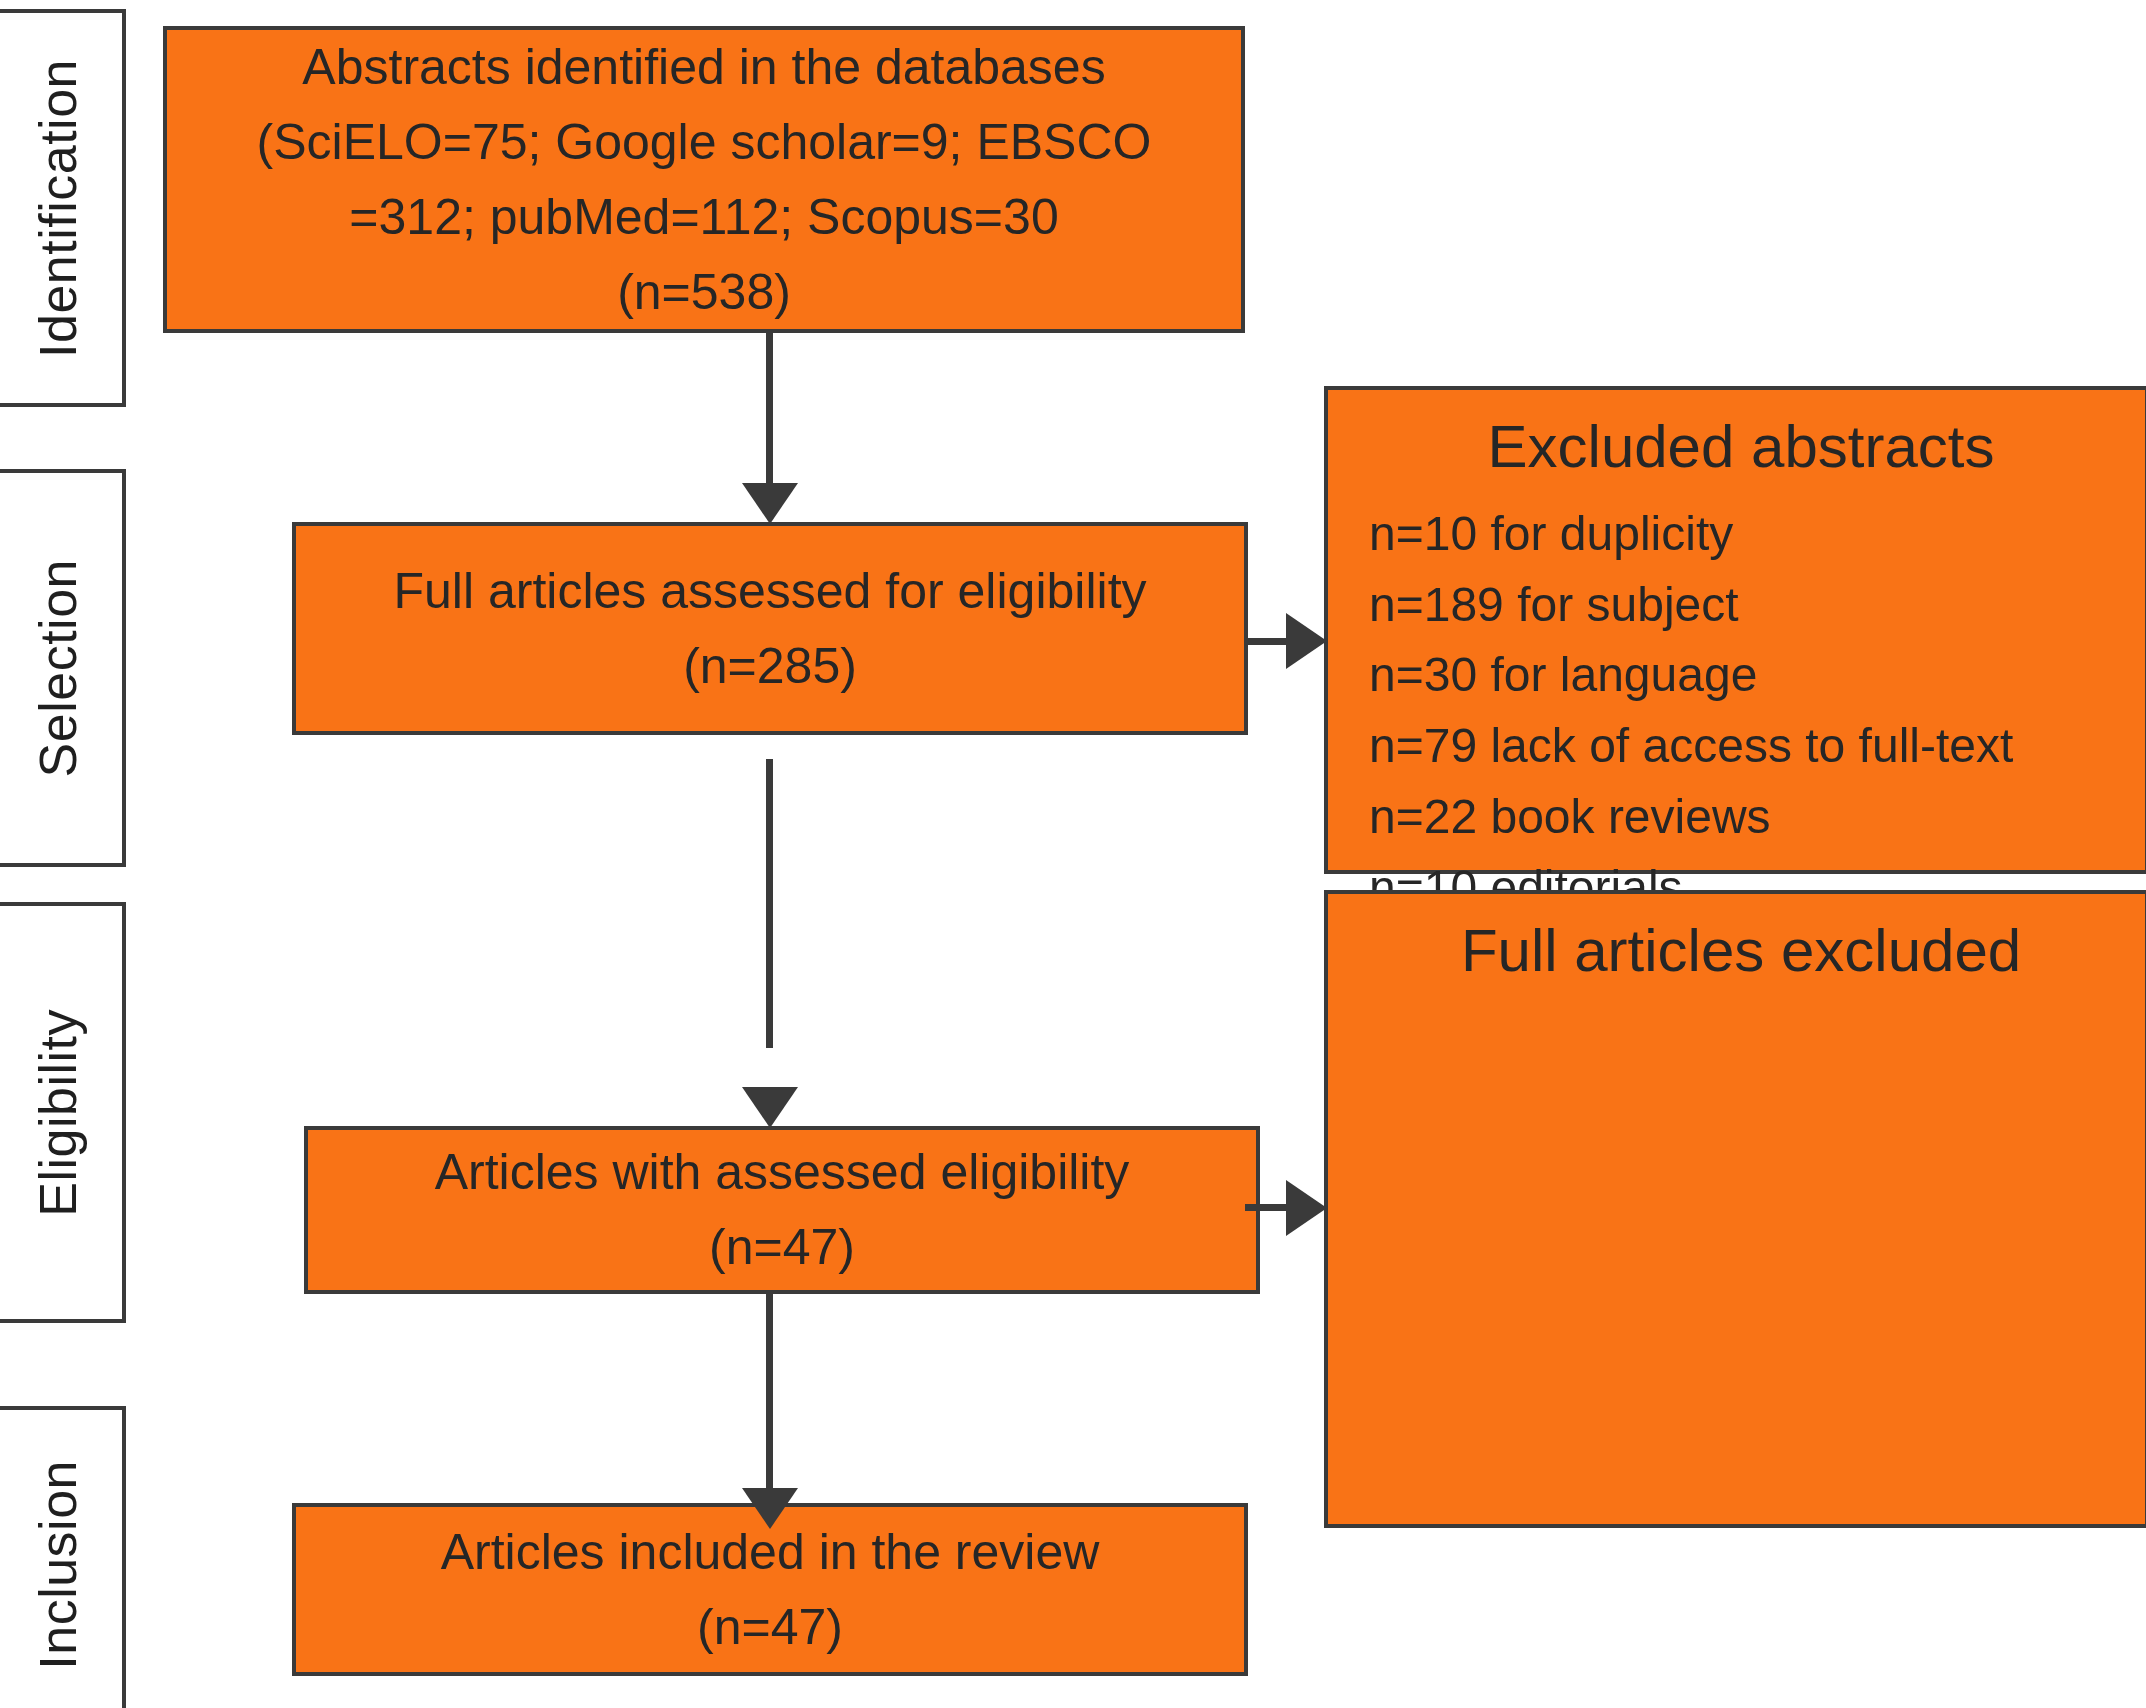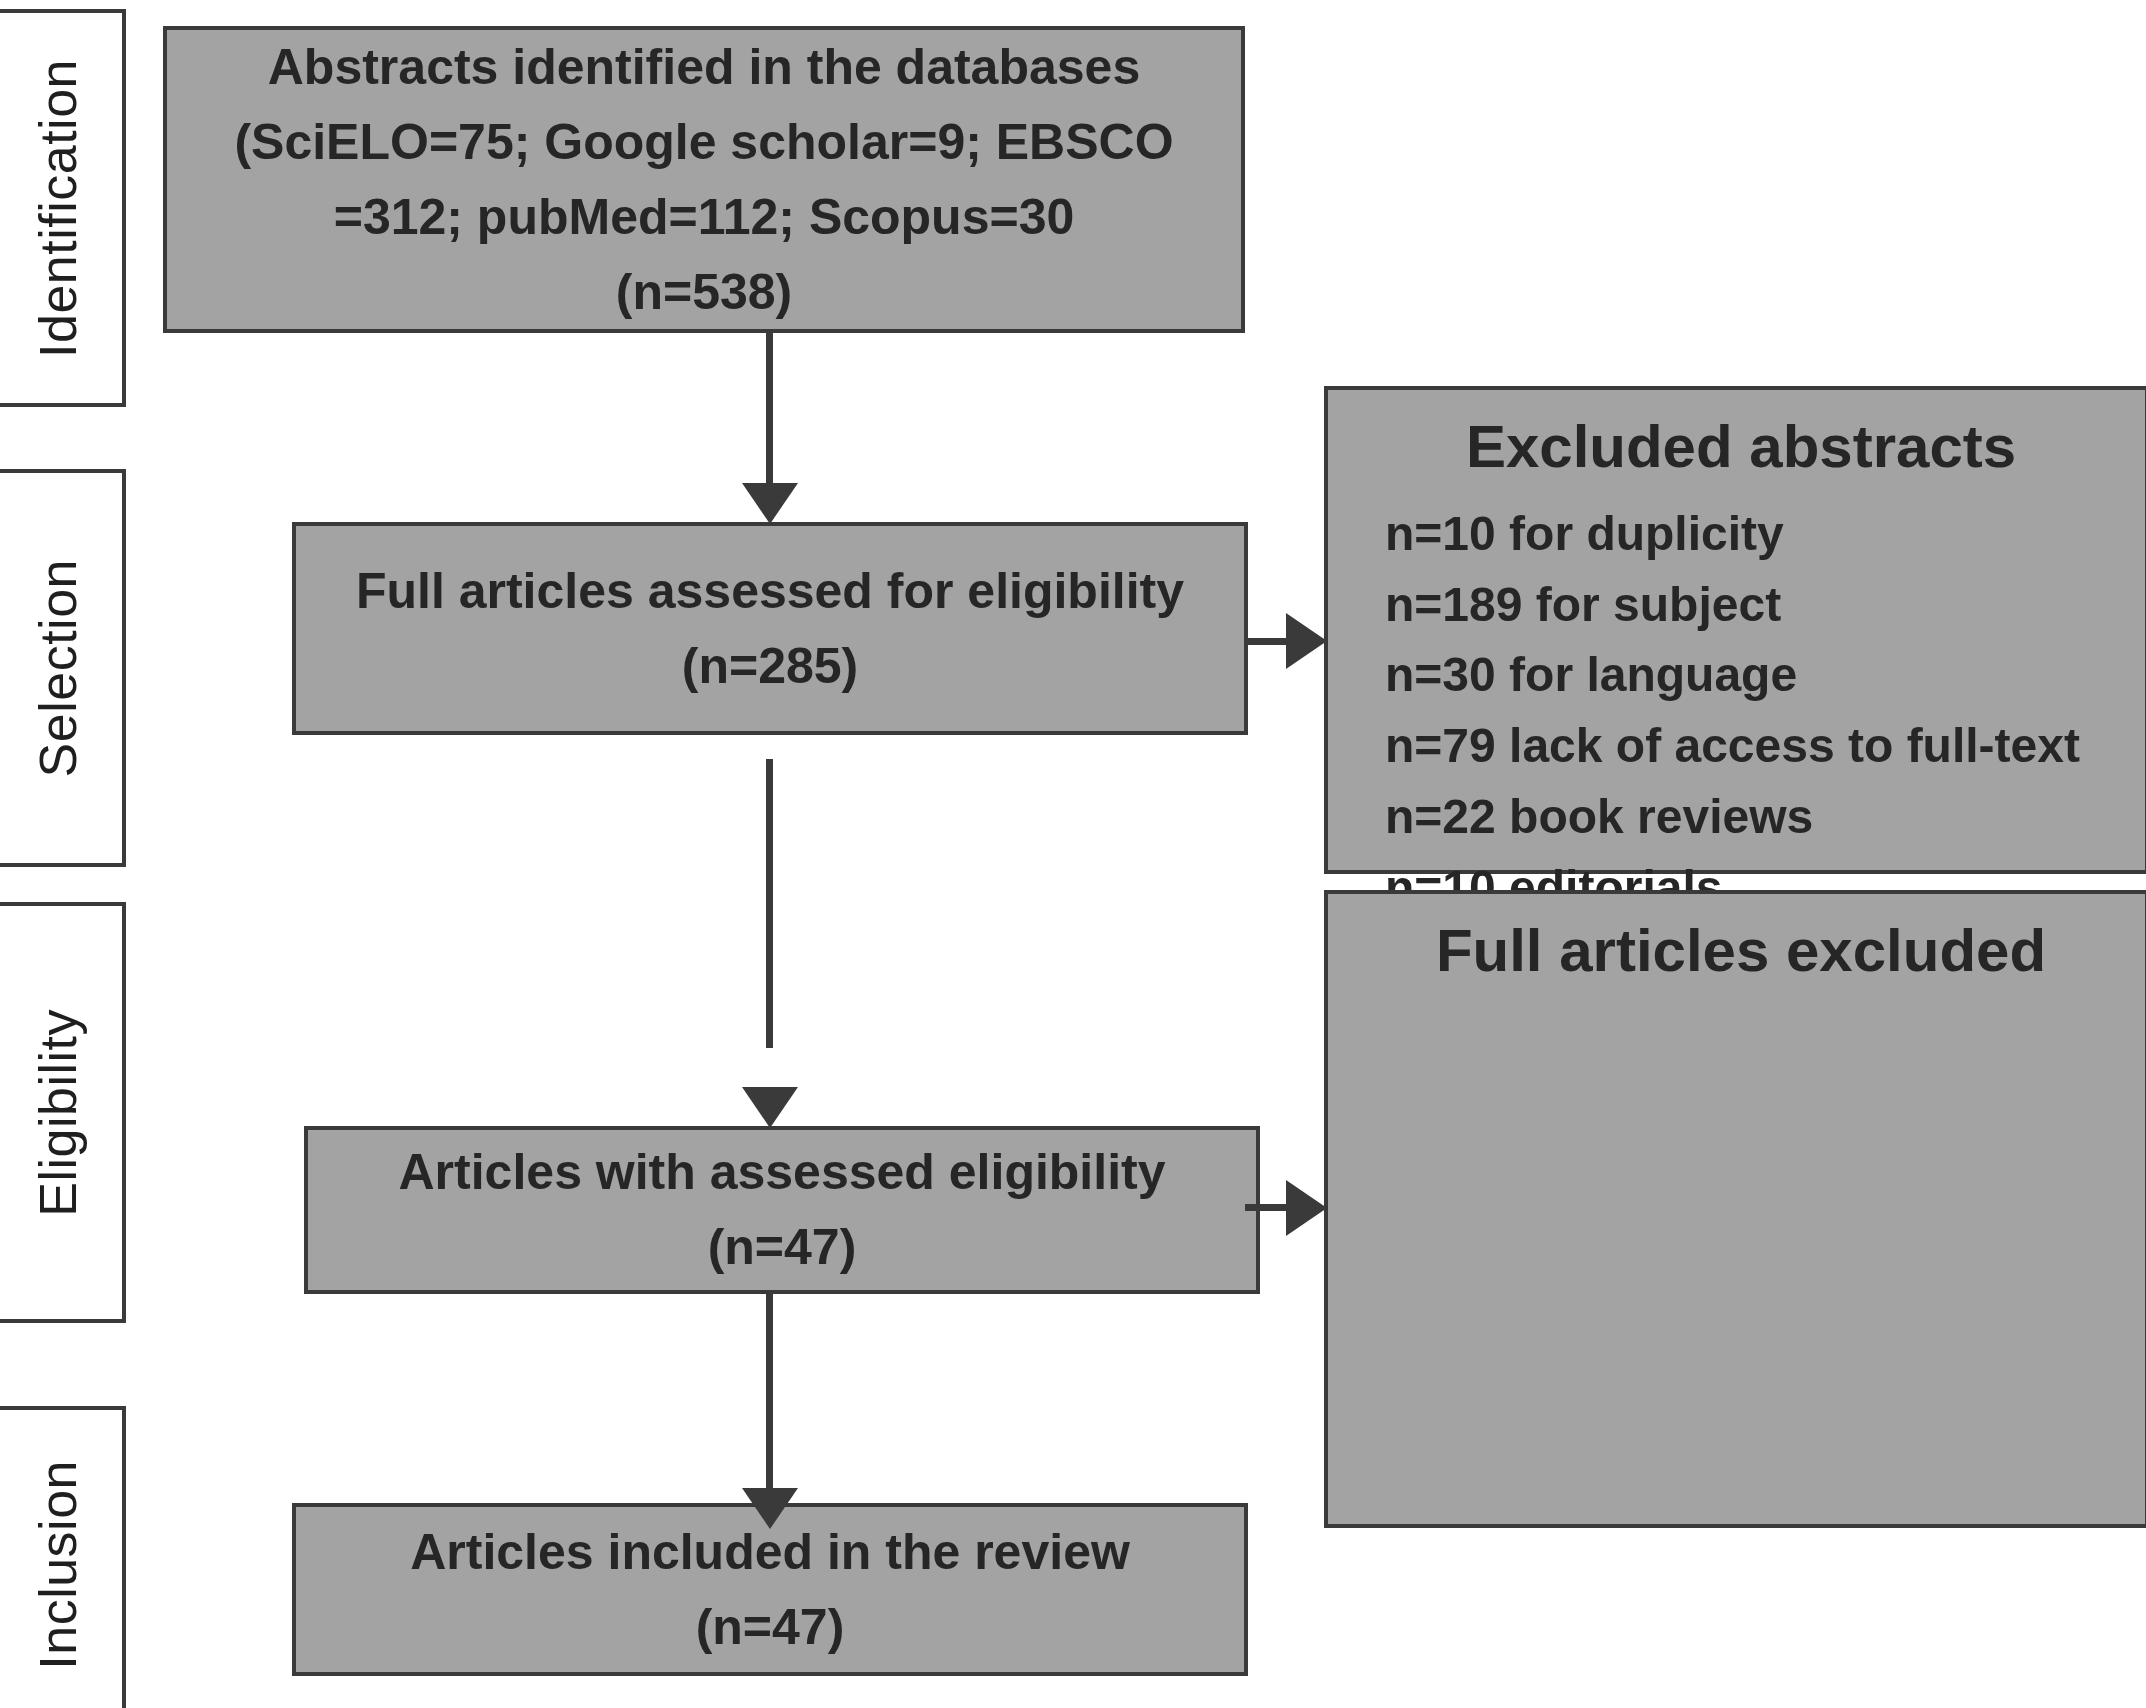--- a/index.html
+++ b/index.html
@@ -17,27 +17,26 @@
     height: 1709px;
     background: #ffffff;
     overflow: hidden;
   }
 
   
   .box {
     position: absolute;
     box-sizing: border-box;
     border: 4.7px solid #3a3a3a;
-    background: #a3a3a3;
+    background: #f97316;
     color: #262626;
     display: flex;
     flex-direction: column;
     justify-content: center;
     align-items: center;
-    font-weight: bold;
   }
 
   
   .stage-box {
     position: absolute;
     box-sizing: border-box;
     border: 4.7px solid #3a3a3a;
     border-left: none;
     background: #ffffff;
     display: flex;
@@ -73,21 +72,20 @@
   .side-title {
     font-size: 60px;
     line-height: 1.2;
     text-align: center;
     color: #262626;
     margin-bottom: 20.5px;
   }
   .side-list {
     display: flex;
     flex-direction: column;
-    margin-left: 16px;
   }
   .side-list.tight .side-item { line-height: 1.28; margin: 0 0 9.3px 0; }
   .side-list.loose .side-item { line-height: 1.24; margin: 0 0 28px 0; }
   .side-item {
     font-size: 48px;
     color: #262626;
     text-align: left;
   }
 
   

